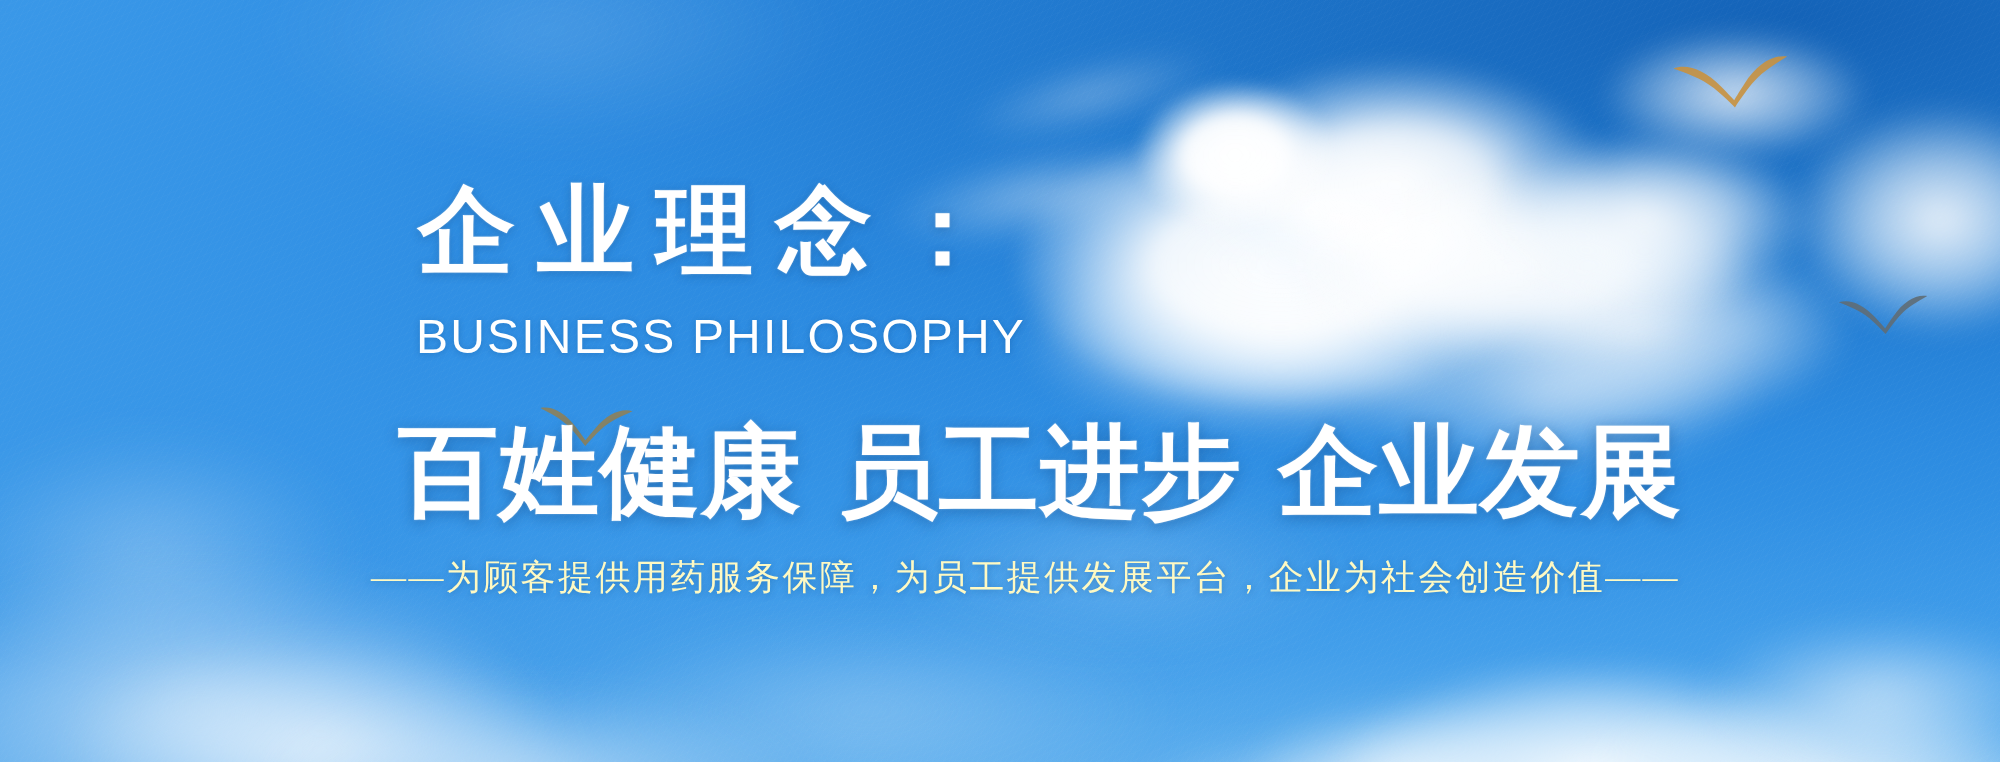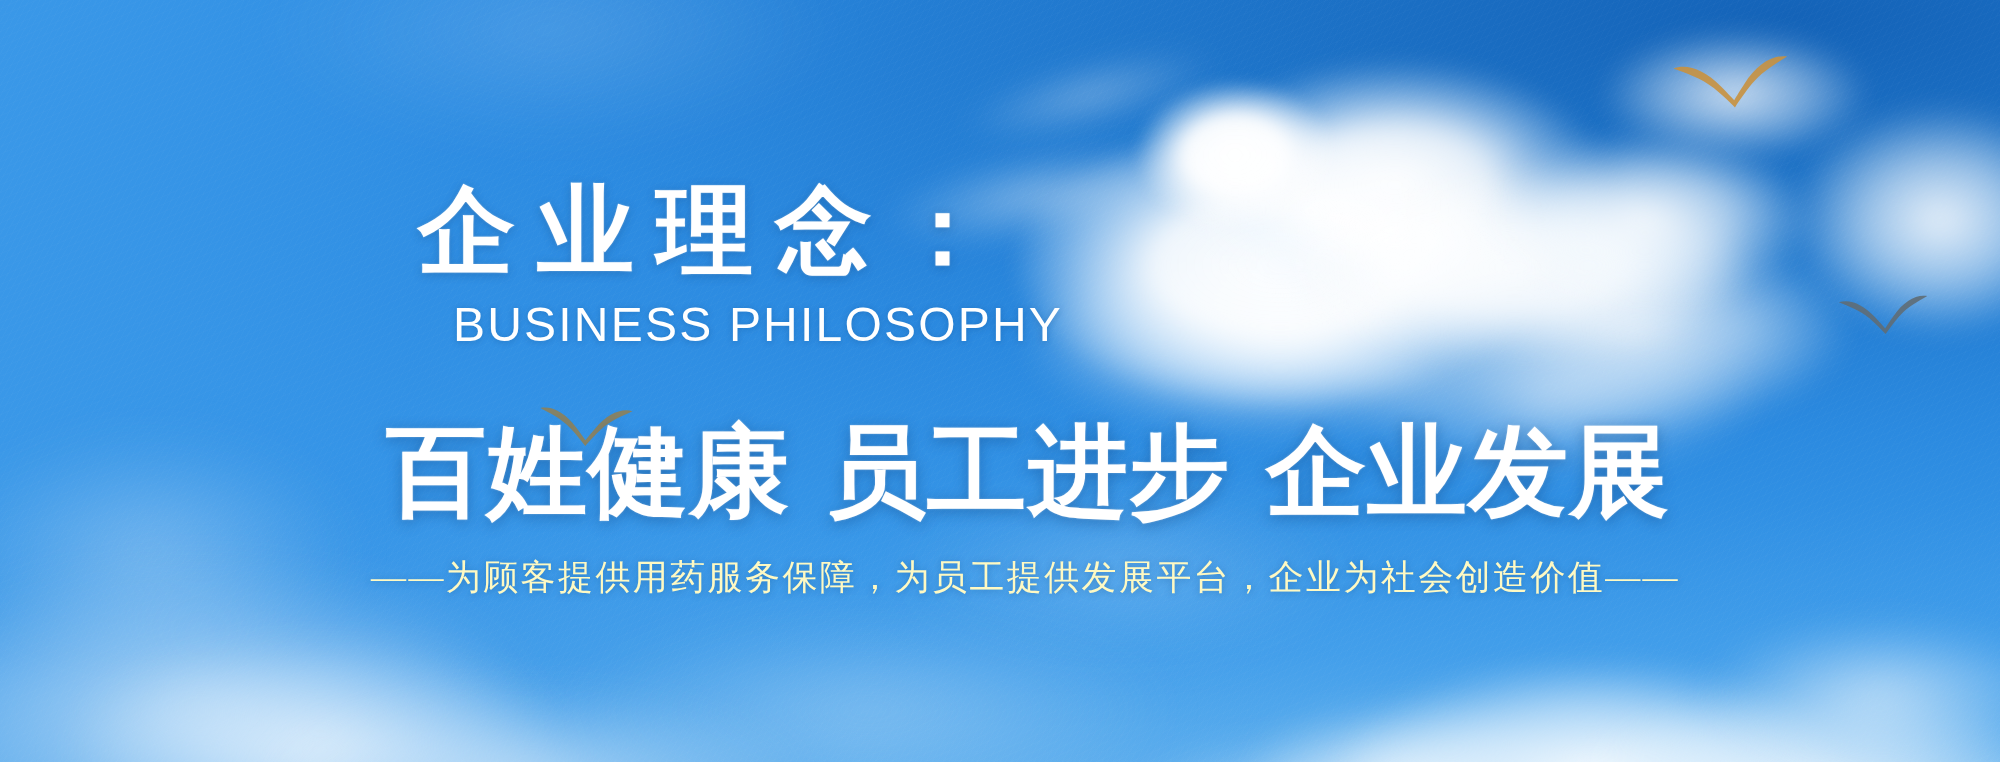--- a/index.html
+++ b/index.html
@@ -146,31 +146,30 @@
   #title-cn{
     position:absolute;left:418px;top:172px;
     font-size:97px;line-height:1.22;
     font-weight:700;
     color:#ffffff;
     letter-spacing:22px;
     white-space:nowrap;
     text-shadow:0 2px 10px rgba(12,62,120,.30), 0 0 2px rgba(255,255,255,.45);
   }
   #title-en{
-    position:absolute;left:416px;top:298px;
+    position:absolute;left:416px;top:310px;
     font-size:48px;line-height:1.12;
     font-weight:400;
     color:#ffffff;
     letter-spacing:2.2px;
     white-space:nowrap;
     text-shadow:0 1px 6px rgba(12,62,120,.28);
-    margin-left:37px;
   }
   #headline{
-    position:absolute;left:386px;top:415px;
+    position:absolute;left:398px;top:415px;
     font-size:100px;line-height:1.12;
     font-weight:700;
     color:#ffffff;
     letter-spacing:1px;
     white-space:nowrap;
     text-shadow:0 3px 14px rgba(10,58,115,.38), 0 0 2px rgba(255,255,255,.5);
   }
   #headline .gap{display:inline-block;width:36px;}
   #tagline{
     position:absolute;left:371px;top:556px;

